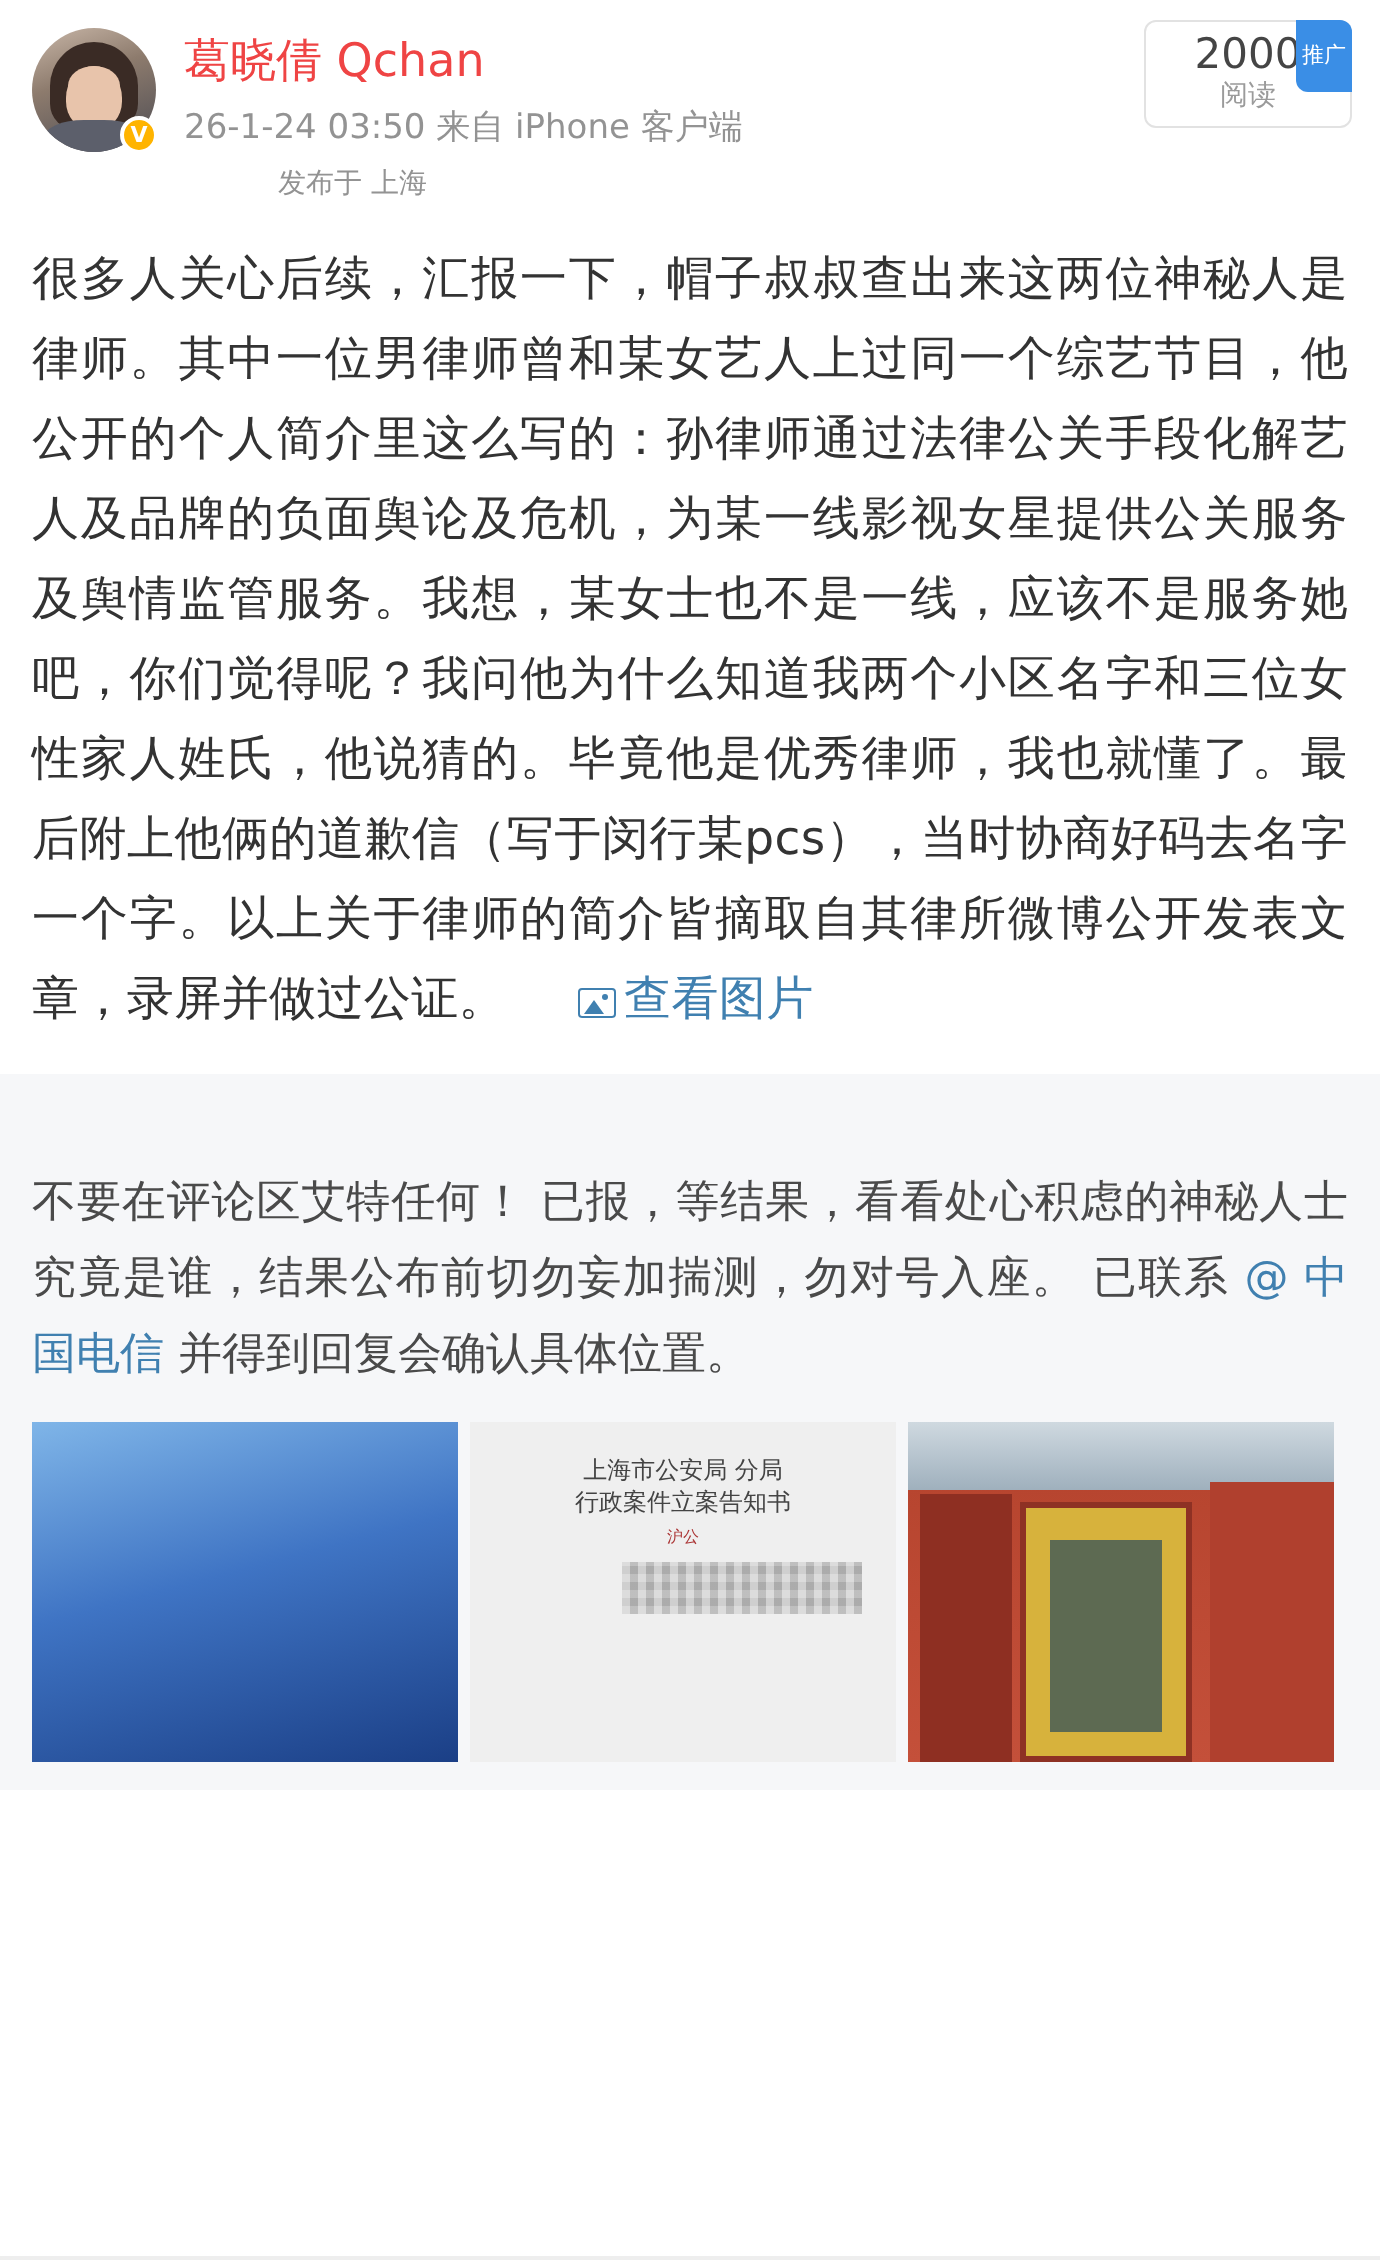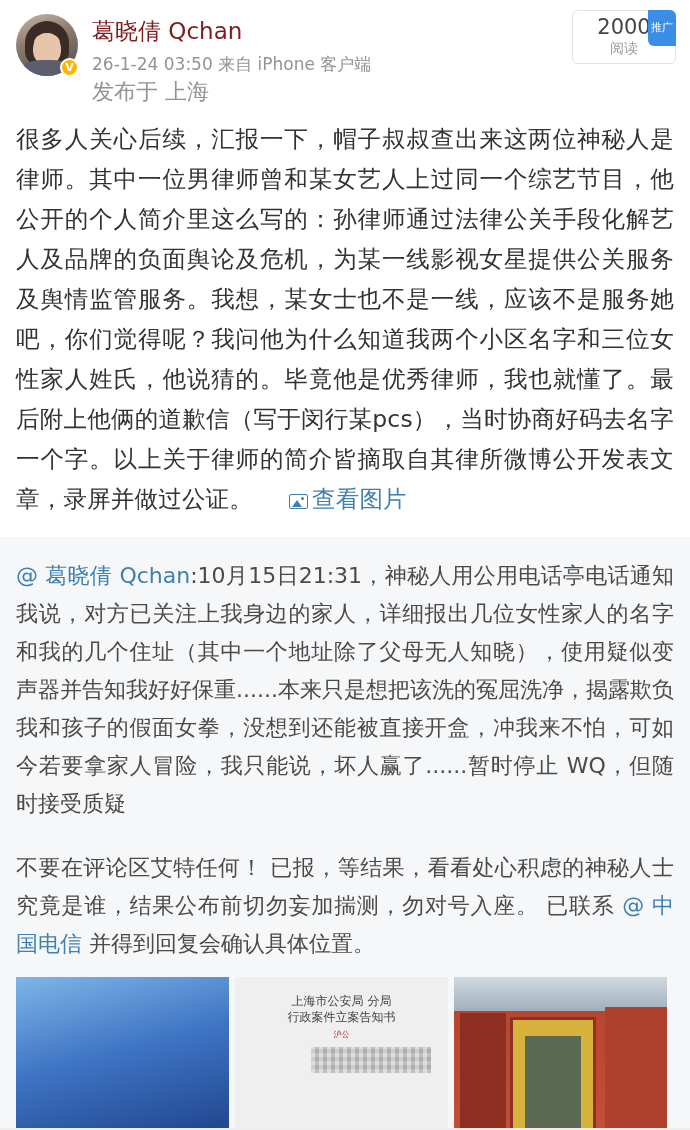--- a/index.html
+++ b/index.html
@@ -91,37 +91,38 @@
     border: 2px solid #fff;
     color: #fff;
     font-size: 11px;
     line-height: 15px;
     text-align: center;
     font-weight: bold;
   }
   .id-block { padding-top: 2px; min-width: 0; }
   .username {
     font-size: 23px;
-    color: #7f1d1d;
+    color: #ef4444;
     line-height: 30px;
     font-weight: normal;
   }
   .meta-line {
     font-size: 17px;
     color: #939393;
     line-height: 26px;
     margin-top: 5px;
     white-space: nowrap;
   }
   .meta-line .src { color: #939393; text-align: right; }
   .meta-line2 {
-    font-size: 22px;
+    font-size: 14px;
     color: #939393;
     line-height: 26px;
     margin-top: 2px;
+    margin-left: 47px;
   }
   .meta-line2 .loc { color: #939393; }
 
   
   .promo {
     position: absolute;
     right: 14px;
     top: 10px;
     width: 104px;
     height: 54px;
@@ -342,21 +343,20 @@
       <div class="num">2000</div>
       <div class="unit">阅读</div>
     </div>
   </div>
 
   <div class="post-body">
     <span>很多人关心后续，汇报一下，帽子叔叔查出来这两位神秘人是律师。其中一位男律师曾和某女艺人上过同一个综艺节目，他公开的个人简介里这么写的：孙律师通过法律公关手段化解艺人及品牌的负面舆论及危机，为某一线影视女星提供公关服务及舆情监管服务。我想，某女士也不是一线，应该不是服务她吧，你们觉得呢？我问他为什么知道我两个小区名字和三位女性家人姓氏，他说猜的。毕竟他是优秀律师，我也就懂了。最后附上他俩的道歉信（写于闵行某pcs），当时协商好码去名字一个字。以上关于律师的简介皆摘取自其律所微博公开发表文章，录屏并做过公证。</span><span class="pic-link"><span class="pic-icon"></span><span>查看图片</span></span>
   </div>
 
   <div class="repost">
-    <p><span class="at">@ 葛晓倩 Qchan</span><span>:10月15日21:31，神秘人用公用电话亭电话通知我说，对方已关注上我身边的家人，详细报出几位女性家人的名字和我的几个住址（其中一个地址除了父母无人知晓），使用疑似变声器并告知我好好保重......本来只是想把该洗的冤屈洗净，揭露欺负我和孩子的假面女拳，没想到还能被直接开盒，冲我来不怕，可如今若要拿家人冒险，我只能说，坏人赢了......暂时停止 WQ，但随时接受质疑</span></p>
     <p class="para2"><span>不要在评论区艾特任何！  已报，等结果，看看处心积虑的神秘人士究竟是谁，结果公布前切勿妄加揣测，勿对号入座。  已联系 </span><span class="at">@ 中国电信</span><span> 并得到回复会确认具体位置。</span></p>
 
     <div class="img-grid">
       <div class="thumb thumb-1"></div>
 
       <div class="thumb thumb-2">
         <div class="doc-title">
           <span>上海市公安局</span>
           <span>分局</span>
         </div>

